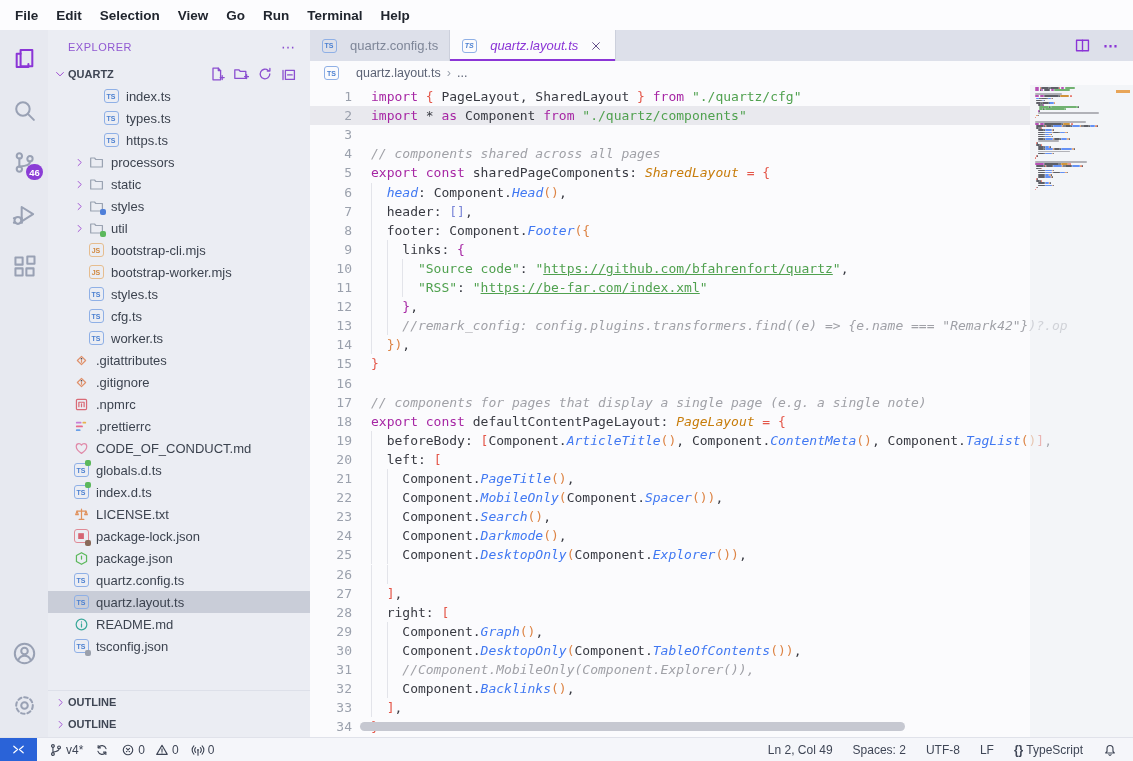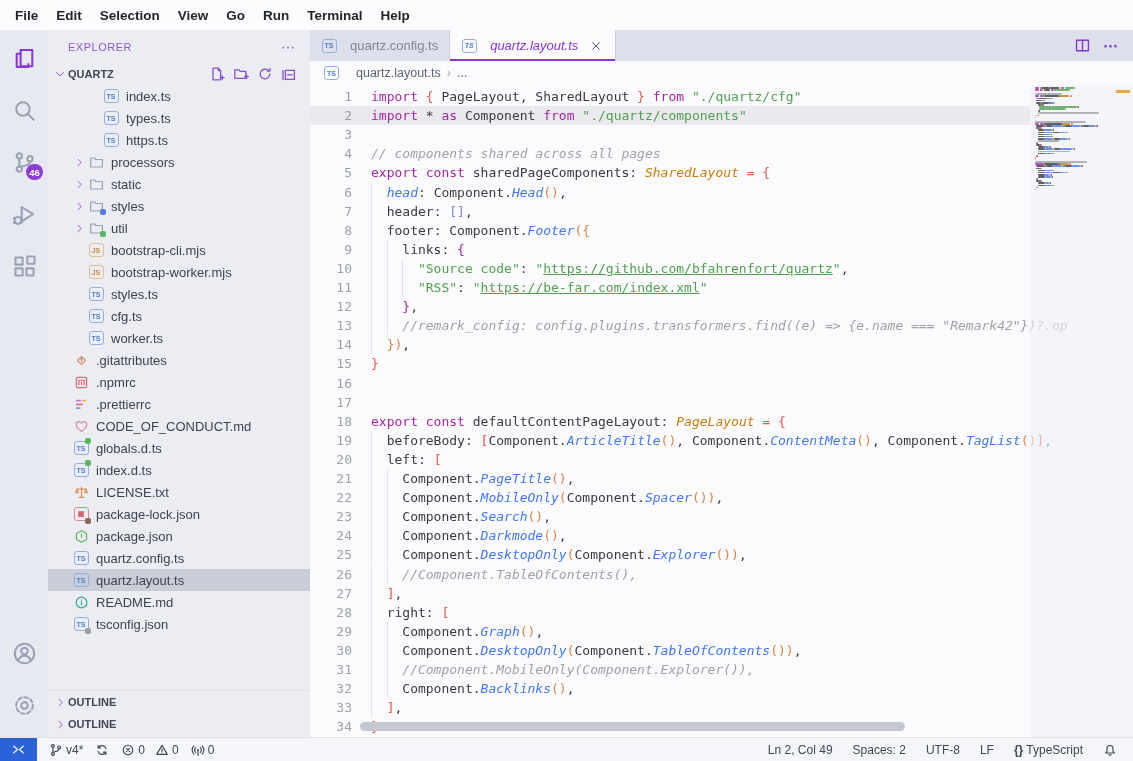--- a/index.html
+++ b/index.html
@@ -310,20 +310,30 @@
           </div>
           <div class="tree-row" style="padding-left: 25px;">
             <span class="ficon">
               <svg viewBox="0 0 16 16" fill="none" stroke="#e0906a" stroke-width="1.3" stroke-linecap="round" stroke-linejoin="round" style="width:15px;height:15px;display:block">
                 <rect x="4.9" y="4.9" width="6.2" height="6.2" transform="rotate(45 8 8)"></rect>
                 <circle cx="8" cy="6.1" r=".9" fill="currentColor" stroke="none"></circle>
                 <path d="M8 7.2v2.6"></path>
               </svg>
             </span>
             <span>.gitattributes</span>
+          </div>
+          <div class="tree-row" style="padding-left: 25px;">
+            <span class="ficon">
+              <svg viewBox="0 0 16 16" fill="none" stroke="#e0906a" stroke-width="1.3" stroke-linecap="round" stroke-linejoin="round" style="width:15px;height:15px;display:block">
+                <rect x="4.9" y="4.9" width="6.2" height="6.2" transform="rotate(45 8 8)"></rect>
+                <circle cx="8" cy="6.1" r=".9" fill="currentColor" stroke="none"></circle>
+                <path d="M8 7.2v2.6"></path>
+              </svg>
+            </span>
+            <span>.gitignore</span>
           </div>
           <div class="tree-row" style="padding-left: 25px;">
             <span class="ficon">
               <svg viewBox="0 0 16 16" fill="none" stroke="#d96a76" stroke-width="1.3" stroke-linecap="round" stroke-linejoin="round" style="width:15px;height:15px;display:block">
                 <rect x="2.6" y="2.6" width="10.8" height="10.8" rx="1.2"></rect>
                 <path d="M5.2 10.4V5.6h5.6v4.8M8 10.4V7.4"></path>
               </svg>
             </span>
             <span>.npmrc</span>
           </div>
@@ -485,30 +495,30 @@
             <div class="code-line" style="top: 116.6px; width: 100%;"><span class="ln">7</span><span class="guide" style="left: 61px;"></span><span class="lc"><span class="tk tk-tx" style="color: rgb(56, 58, 66);">  header</span><span class="tk tk-pu" style="color: rgb(56, 58, 66);">: </span><span class="tk tk-bb" style="color: rgb(122, 134, 216);">[]</span><span class="tk tk-pu" style="color: rgb(56, 58, 66);">,</span></span></div>
             <div class="code-line" style="top: 135.7px; width: 100%;"><span class="ln">8</span><span class="guide" style="left: 61px;"></span><span class="lc"><span class="tk tk-tx" style="color: rgb(56, 58, 66);">  footer</span><span class="tk tk-pu" style="color: rgb(56, 58, 66);">: </span><span class="tk tk-tx" style="color: rgb(56, 58, 66);">Component</span><span class="tk tk-pu" style="color: rgb(56, 58, 66);">.</span><span class="tk tk-fn" style="color: rgb(64, 120, 242);">Footer</span><span class="tk tk-pa" style="color: rgb(221, 132, 69);">({</span></span></div>
             <div class="code-line" style="top: 154.8px; width: 100%;"><span class="ln">9</span><span class="guide" style="left: 61px;"></span><span class="guide" style="left: 76.6px;"></span><span class="lc"><span class="tk tk-tx" style="color: rgb(56, 58, 66);">    links</span><span class="tk tk-pu" style="color: rgb(56, 58, 66);">: </span><span class="tk tk-pp" style="color: rgb(166, 38, 164);">{</span></span></div>
             <div class="code-line" style="top: 173.9px; width: 100%;"><span class="ln">10</span><span class="guide" style="left: 61px;"></span><span class="guide" style="left: 76.6px;"></span><span class="guide" style="left: 92.2px;"></span><span class="lc"><span class="tk tk-tx" style="color: rgb(56, 58, 66);">      </span><span class="tk tk-str" style="color: rgb(80, 161, 79);">"Source code"</span><span class="tk tk-pu" style="color: rgb(56, 58, 66);">: </span><span class="tk tk-str" style="color: rgb(80, 161, 79);">"</span><span class="tk tk-url" style="color: rgb(80, 161, 79);">https://github.com/bfahrenfort/quartz</span><span class="tk tk-str" style="color: rgb(80, 161, 79);">"</span><span class="tk tk-pu" style="color: rgb(56, 58, 66);">,</span></span></div>
             <div class="code-line" style="top: 193px; width: 100%;"><span class="ln">11</span><span class="guide" style="left: 61px;"></span><span class="guide" style="left: 76.6px;"></span><span class="guide" style="left: 92.2px;"></span><span class="lc"><span class="tk tk-tx" style="color: rgb(56, 58, 66);">      </span><span class="tk tk-str" style="color: rgb(80, 161, 79);">"RSS"</span><span class="tk tk-pu" style="color: rgb(56, 58, 66);">: </span><span class="tk tk-str" style="color: rgb(80, 161, 79);">"</span><span class="tk tk-url" style="color: rgb(80, 161, 79);">https://be-far.com/index.xml</span><span class="tk tk-str" style="color: rgb(80, 161, 79);">"</span></span></div>
             <div class="code-line" style="top: 212.1px; width: 100%;"><span class="ln">12</span><span class="guide" style="left: 61px;"></span><span class="guide" style="left: 76.6px;"></span><span class="lc"><span class="tk tk-tx" style="color: rgb(56, 58, 66);">    </span><span class="tk tk-pp" style="color: rgb(166, 38, 164);">}</span><span class="tk tk-pu" style="color: rgb(56, 58, 66);">,</span></span></div>
             <div class="code-line" style="top: 231.2px; width: 100%;"><span class="ln">13</span><span class="guide" style="left: 61px;"></span><span class="guide" style="left: 76.6px;"></span><span class="lc"><span class="tk tk-tx" style="color: rgb(56, 58, 66);">    </span><span class="tk tk-cm" style="color: rgb(160, 161, 167);">//remark_config: config.plugins.transformers.find((e) =&gt; {e.name === "Remark42"})?.op</span></span></div>
             <div class="code-line" style="top: 250.3px; width: 100%;"><span class="ln">14</span><span class="guide" style="left: 61px;"></span><span class="lc"><span class="tk tk-tx" style="color: rgb(56, 58, 66);">  </span><span class="tk tk-pa" style="color: rgb(221, 132, 69);">})</span><span class="tk tk-pu" style="color: rgb(56, 58, 66);">,</span></span></div>
             <div class="code-line" style="top: 269.4px; width: 100%;"><span class="ln">15</span><span class="lc"><span class="tk tk-br" style="color: rgb(228, 86, 73);">}</span></span></div>
             <div class="code-line" style="top: 288.5px; width: 100%;"><span class="ln">16</span><span class="lc"></span></div>
-            <div class="code-line" style="top: 307.6px; width: 100%;"><span class="ln">17</span></div>
+            <div class="code-line" style="top: 307.6px; width: 100%;"><span class="ln">17</span><span class="lc"><span class="tk tk-cm" style="color: rgb(160, 161, 167);">// components for pages that display a single page (e.g. a single note)</span></span></div>
             <div class="code-line" style="top: 326.7px; width: 100%;"><span class="ln">18</span><span class="lc"><span class="tk tk-kw" style="color: rgb(166, 38, 164);">export</span><span class="tk tk-kw" style="color: rgb(166, 38, 164);"> const</span><span class="tk tk-tx" style="color: rgb(56, 58, 66);"> defaultContentPageLayout</span><span class="tk tk-pu" style="color: rgb(56, 58, 66);">:</span><span class="tk tk-ty" style="color: rgb(199, 124, 10);"> PageLayout</span><span class="tk tk-op" style="color: rgb(228, 86, 73);"> =</span><span class="tk tk-br" style="color: rgb(228, 86, 73);"> {</span></span></div>
             <div class="code-line" style="top: 345.8px; width: 100%;"><span class="ln">19</span><span class="guide" style="left: 61px;"></span><span class="lc"><span class="tk tk-tx" style="color: rgb(56, 58, 66);">  beforeBody</span><span class="tk tk-pu" style="color: rgb(56, 58, 66);">: </span><span class="tk tk-br" style="color: rgb(228, 86, 73);">[</span><span class="tk tk-tx" style="color: rgb(56, 58, 66);">Component</span><span class="tk tk-pu" style="color: rgb(56, 58, 66);">.</span><span class="tk tk-fn" style="color: rgb(64, 120, 242);">ArticleTitle</span><span class="tk tk-pa" style="color: rgb(221, 132, 69);">()</span><span class="tk tk-pu" style="color: rgb(56, 58, 66);">, </span><span class="tk tk-tx" style="color: rgb(56, 58, 66);">Component</span><span class="tk tk-pu" style="color: rgb(56, 58, 66);">.</span><span class="tk tk-fn" style="color: rgb(64, 120, 242);">ContentMeta</span><span class="tk tk-pa" style="color: rgb(221, 132, 69);">()</span><span class="tk tk-pu" style="color: rgb(56, 58, 66);">, </span><span class="tk tk-tx" style="color: rgb(56, 58, 66);">Component</span><span class="tk tk-pu" style="color: rgb(56, 58, 66);">.</span><span class="tk tk-fn" style="color: rgb(64, 120, 242);">TagList</span><span class="tk tk-pa" style="color: rgb(221, 132, 69);">()</span><span class="tk tk-br" style="color: rgb(228, 86, 73);">]</span><span class="tk tk-pu" style="color: rgb(56, 58, 66);">,</span></span></div>
             <div class="code-line" style="top: 364.9px; width: 100%;"><span class="ln">20</span><span class="guide" style="left: 61px;"></span><span class="lc"><span class="tk tk-tx" style="color: rgb(56, 58, 66);">  left</span><span class="tk tk-pu" style="color: rgb(56, 58, 66);">: </span><span class="tk tk-br" style="color: rgb(228, 86, 73);">[</span></span></div>
             <div class="code-line" style="top: 384px; width: 100%;"><span class="ln">21</span><span class="guide" style="left: 61px;"></span><span class="guide" style="left: 76.6px;"></span><span class="lc"><span class="tk tk-tx" style="color: rgb(56, 58, 66);">    Component</span><span class="tk tk-pu" style="color: rgb(56, 58, 66);">.</span><span class="tk tk-fn" style="color: rgb(64, 120, 242);">PageTitle</span><span class="tk tk-pa" style="color: rgb(221, 132, 69);">()</span><span class="tk tk-pu" style="color: rgb(56, 58, 66);">,</span></span></div>
             <div class="code-line" style="top: 403.1px; width: 100%;"><span class="ln">22</span><span class="guide" style="left: 61px;"></span><span class="guide" style="left: 76.6px;"></span><span class="lc"><span class="tk tk-tx" style="color: rgb(56, 58, 66);">    Component</span><span class="tk tk-pu" style="color: rgb(56, 58, 66);">.</span><span class="tk tk-fn" style="color: rgb(64, 120, 242);">MobileOnly</span><span class="tk tk-pa" style="color: rgb(221, 132, 69);">(</span><span class="tk tk-tx" style="color: rgb(56, 58, 66);">Component</span><span class="tk tk-pu" style="color: rgb(56, 58, 66);">.</span><span class="tk tk-fn" style="color: rgb(64, 120, 242);">Spacer</span><span class="tk tk-pa" style="color: rgb(221, 132, 69);">())</span><span class="tk tk-pu" style="color: rgb(56, 58, 66);">,</span></span></div>
             <div class="code-line" style="top: 422.2px; width: 100%;"><span class="ln">23</span><span class="guide" style="left: 61px;"></span><span class="guide" style="left: 76.6px;"></span><span class="lc"><span class="tk tk-tx" style="color: rgb(56, 58, 66);">    Component</span><span class="tk tk-pu" style="color: rgb(56, 58, 66);">.</span><span class="tk tk-fn" style="color: rgb(64, 120, 242);">Search</span><span class="tk tk-pa" style="color: rgb(221, 132, 69);">()</span><span class="tk tk-pu" style="color: rgb(56, 58, 66);">,</span></span></div>
             <div class="code-line" style="top: 441.3px; width: 100%;"><span class="ln">24</span><span class="guide" style="left: 61px;"></span><span class="guide" style="left: 76.6px;"></span><span class="lc"><span class="tk tk-tx" style="color: rgb(56, 58, 66);">    Component</span><span class="tk tk-pu" style="color: rgb(56, 58, 66);">.</span><span class="tk tk-fn" style="color: rgb(64, 120, 242);">Darkmode</span><span class="tk tk-pa" style="color: rgb(221, 132, 69);">()</span><span class="tk tk-pu" style="color: rgb(56, 58, 66);">,</span></span></div>
             <div class="code-line" style="top: 460.4px; width: 100%;"><span class="ln">25</span><span class="guide" style="left: 61px;"></span><span class="guide" style="left: 76.6px;"></span><span class="lc"><span class="tk tk-tx" style="color: rgb(56, 58, 66);">    Component</span><span class="tk tk-pu" style="color: rgb(56, 58, 66);">.</span><span class="tk tk-fn" style="color: rgb(64, 120, 242);">DesktopOnly</span><span class="tk tk-pa" style="color: rgb(221, 132, 69);">(</span><span class="tk tk-tx" style="color: rgb(56, 58, 66);">Component</span><span class="tk tk-pu" style="color: rgb(56, 58, 66);">.</span><span class="tk tk-fn" style="color: rgb(64, 120, 242);">Explorer</span><span class="tk tk-pa" style="color: rgb(221, 132, 69);">())</span><span class="tk tk-pu" style="color: rgb(56, 58, 66);">,</span></span></div>
-            <div class="code-line" style="top: 479.5px; width: 100%;"><span class="ln">26</span><span class="guide" style="left: 61px;"></span><span class="guide" style="left: 76.6px;"></span><span class="lc"><span class="tk tk-tx" style="color: rgb(56, 58, 66);">    </span><span class="tk tk-cm" style="color: rgb(160, 161, 167);">//Component.TableOfContents(),</span></span></div>
+            <div class="code-line" style="top: 479.5px; width: 100%;"><span class="ln">26</span><span class="guide" style="left: 61px;"></span><span class="guide" style="left: 76.6px;"></span><span class="lc"><span class="tk tk-tx" style="color: rgb(56, 58, 66);">    </span></span></div>
             <div class="code-line" style="top: 498.6px; width: 100%;"><span class="ln">27</span><span class="guide" style="left: 61px;"></span><span class="lc"><span class="tk tk-tx" style="color: rgb(56, 58, 66);">  </span><span class="tk tk-br" style="color: rgb(228, 86, 73);">]</span><span class="tk tk-pu" style="color: rgb(56, 58, 66);">,</span></span></div>
             <div class="code-line" style="top: 517.7px; width: 100%;"><span class="ln">28</span><span class="guide" style="left: 61px;"></span><span class="lc"><span class="tk tk-tx" style="color: rgb(56, 58, 66);">  right</span><span class="tk tk-pu" style="color: rgb(56, 58, 66);">: </span><span class="tk tk-br" style="color: rgb(228, 86, 73);">[</span></span></div>
             <div class="code-line" style="top: 536.8px; width: 100%;"><span class="ln">29</span><span class="guide" style="left: 61px;"></span><span class="guide" style="left: 76.6px;"></span><span class="lc"><span class="tk tk-tx" style="color: rgb(56, 58, 66);">    Component</span><span class="tk tk-pu" style="color: rgb(56, 58, 66);">.</span><span class="tk tk-fn" style="color: rgb(64, 120, 242);">Graph</span><span class="tk tk-pa" style="color: rgb(221, 132, 69);">()</span><span class="tk tk-pu" style="color: rgb(56, 58, 66);">,</span></span></div>
             <div class="code-line" style="top: 555.9px; width: 100%;"><span class="ln">30</span><span class="guide" style="left: 61px;"></span><span class="guide" style="left: 76.6px;"></span><span class="lc"><span class="tk tk-tx" style="color: rgb(56, 58, 66);">    Component</span><span class="tk tk-pu" style="color: rgb(56, 58, 66);">.</span><span class="tk tk-fn" style="color: rgb(64, 120, 242);">DesktopOnly</span><span class="tk tk-pa" style="color: rgb(221, 132, 69);">(</span><span class="tk tk-tx" style="color: rgb(56, 58, 66);">Component</span><span class="tk tk-pu" style="color: rgb(56, 58, 66);">.</span><span class="tk tk-fn" style="color: rgb(64, 120, 242);">TableOfContents</span><span class="tk tk-pa" style="color: rgb(221, 132, 69);">())</span><span class="tk tk-pu" style="color: rgb(56, 58, 66);">,</span></span></div>
             <div class="code-line" style="top: 575px; width: 100%;"><span class="ln">31</span><span class="guide" style="left: 61px;"></span><span class="guide" style="left: 76.6px;"></span><span class="lc"><span class="tk tk-tx" style="color: rgb(56, 58, 66);">    </span><span class="tk tk-cm" style="color: rgb(160, 161, 167);">//Component.MobileOnly(Component.Explorer()),</span></span></div>
             <div class="code-line" style="top: 594.1px; width: 100%;"><span class="ln">32</span><span class="guide" style="left: 61px;"></span><span class="guide" style="left: 76.6px;"></span><span class="lc"><span class="tk tk-tx" style="color: rgb(56, 58, 66);">    Component</span><span class="tk tk-pu" style="color: rgb(56, 58, 66);">.</span><span class="tk tk-fn" style="color: rgb(64, 120, 242);">Backlinks</span><span class="tk tk-pa" style="color: rgb(221, 132, 69);">()</span><span class="tk tk-pu" style="color: rgb(56, 58, 66);">,</span></span></div>
             <div class="code-line" style="top: 613.2px; width: 100%;"><span class="ln">33</span><span class="guide" style="left: 61px;"></span><span class="lc"><span class="tk tk-tx" style="color: rgb(56, 58, 66);">  </span><span class="tk tk-br" style="color: rgb(228, 86, 73);">]</span><span class="tk tk-pu" style="color: rgb(56, 58, 66);">,</span></span></div>
             <div class="code-line" style="top: 632.3px; width: 100%;"><span class="ln">34</span><span class="lc"><span class="tk tk-br" style="color: rgb(228, 86, 73);">}</span></span></div>
           </div>
         <div class="minimap" id="minimap">

